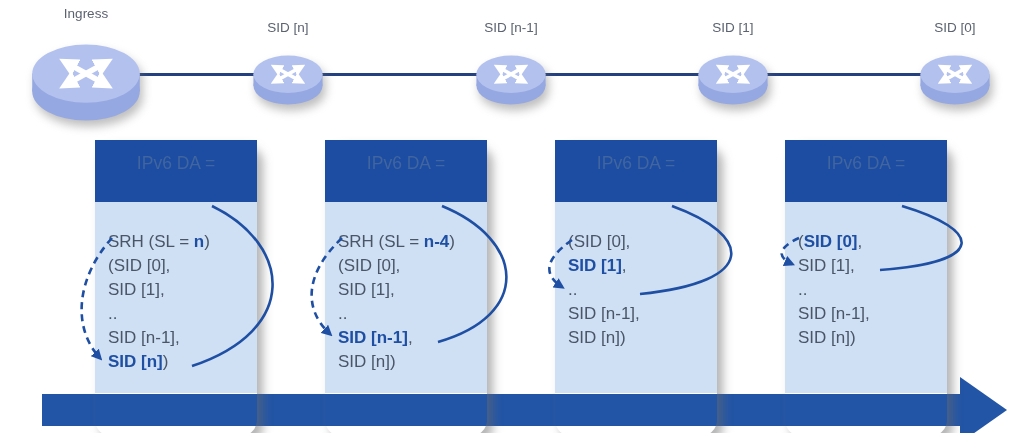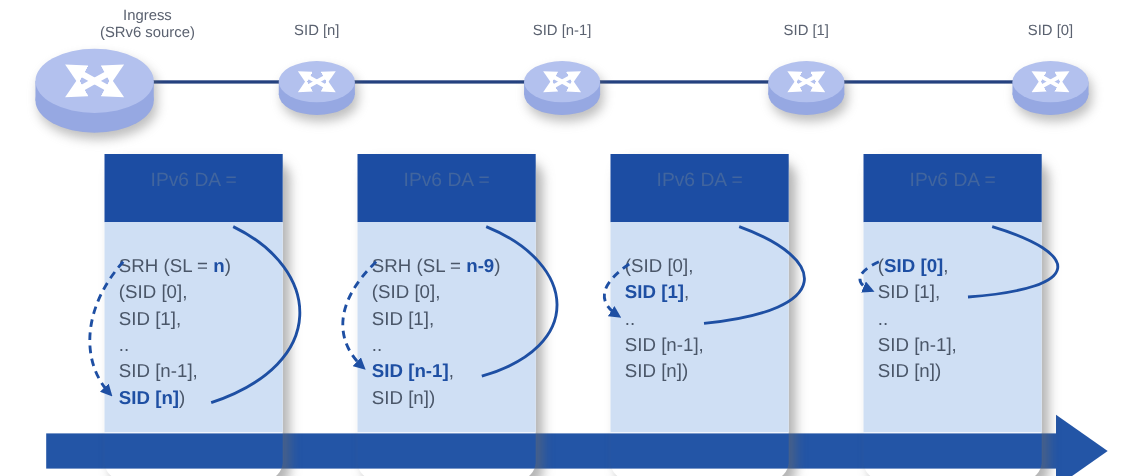--- a/index.html
+++ b/index.html
@@ -50,23 +50,22 @@
     <marker id="m-accent" viewBox="0 0 10 10" refX="7" refY="5" markerWidth="4.2" markerHeight="4.2" orient="auto">
       <path d="M0,0 L10,5 L0,10 z" fill="#1e4fa3"></path>
     </marker>
   </defs>
 </svg>
 
 <div class="canvas">
 
   <div class="link-line"></div>
 
-  <div class="router-label" style="left:1px;top:6px;padding-left:48px;">
+  <div class="router-label" style="left:1px;top:6px;">
       <div class="rlabel-line">Ingress</div>
-      <div class="rlabel-line">(SRv6 source)</div>
     </div>
   <div class="router-label" style="left:203px;top:20px;">
       <div class="rlabel-line">SID [n]</div>
     </div>
   <div class="router-label" style="left:426px;top:20px;">
       <div class="rlabel-line">SID [n-1]</div>
     </div>
   <div class="router-label" style="left:648px;top:20px;">
       <div class="rlabel-line">SID [1]</div>
     </div>
@@ -137,21 +136,21 @@
         <div class="pline"><span>(SID [0],</span></div>
         <div class="pline"><span>SID [1],</span></div>
         <div class="pline"><span>..</span></div>
         <div class="pline"><span>SID [n-1],</span></div>
         <div class="pline"><span class="b">SID [n]</span><span>)</span></div>
       </div>
   </div>
   <div class="packet" style="left:325px;">
     <div class="packet-header">IPv6 DA =</div>
     <div class="packet-body">
-        <div class="pline"><span>SRH (SL = </span><span class="b">n-9</span><span>)</span></div>
+        <div class="pline"><span>SRH (SL = </span><span class="b">n-4</span><span>)</span></div>
         <div class="pline"><span>(SID [0],</span></div>
         <div class="pline"><span>SID [1],</span></div>
         <div class="pline"><span>..</span></div>
         <div class="pline"><span class="b">SID [n-1]</span><span>,</span></div>
         <div class="pline"><span>SID [n])</span></div>
       </div>
   </div>
   <div class="packet" style="left:555px;">
     <div class="packet-header">IPv6 DA =</div>
     <div class="packet-body">

